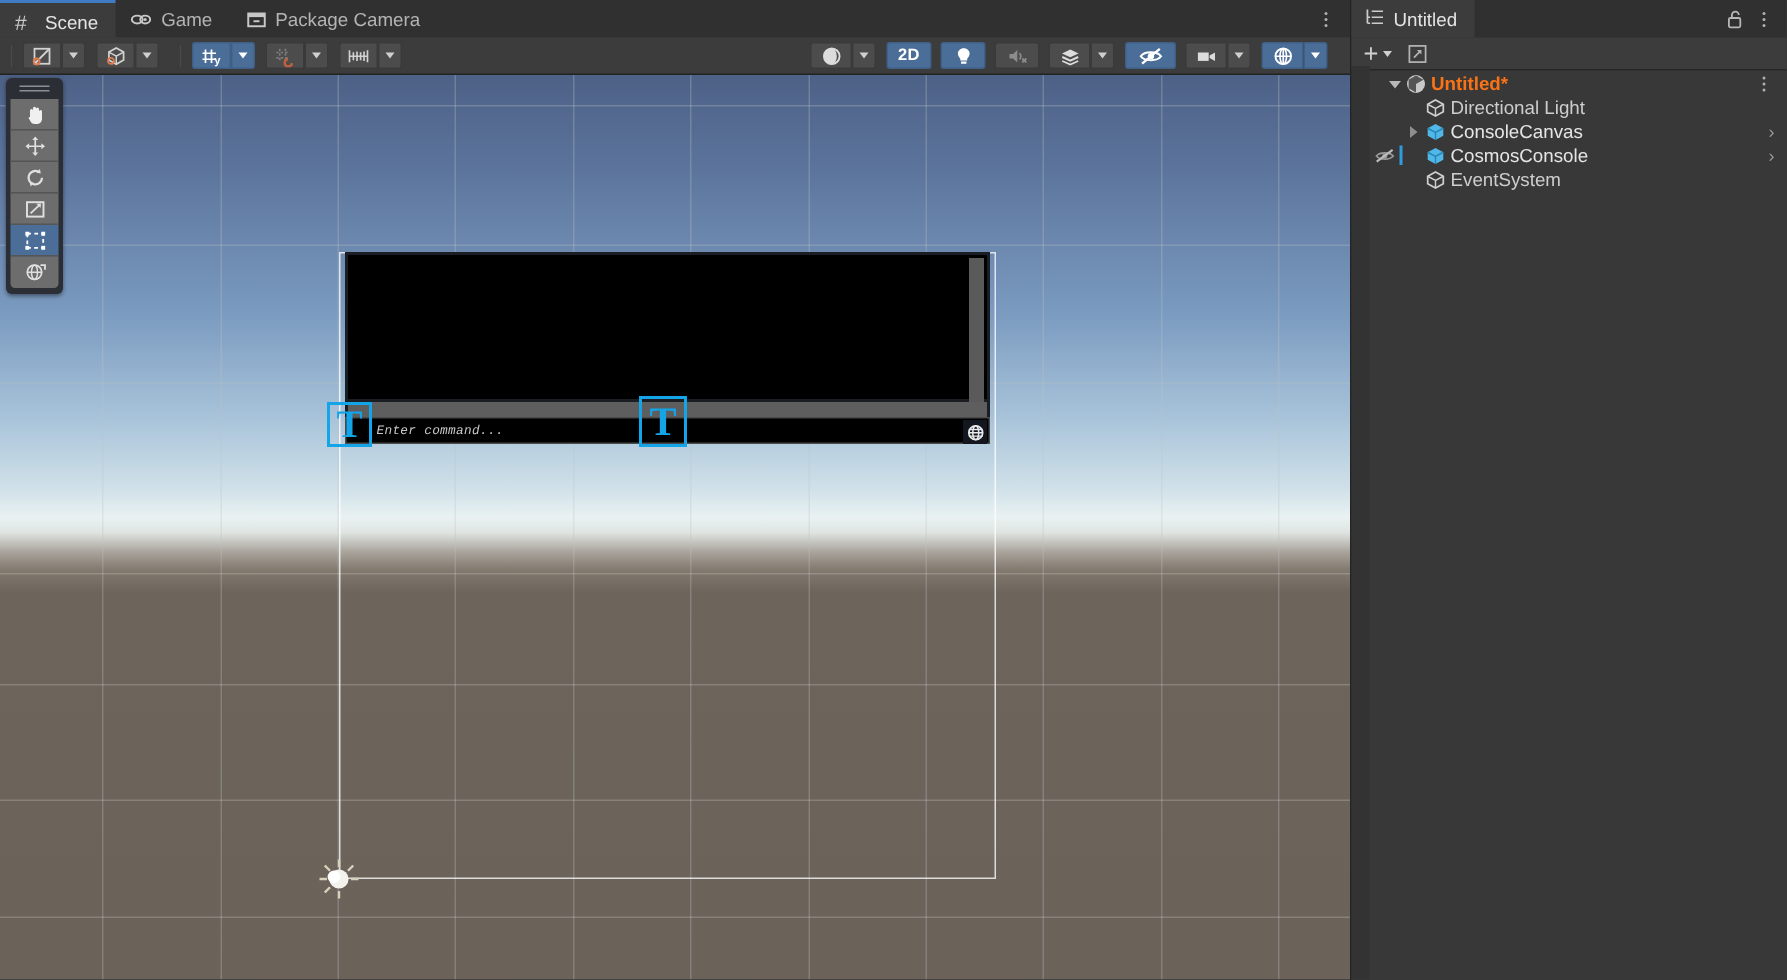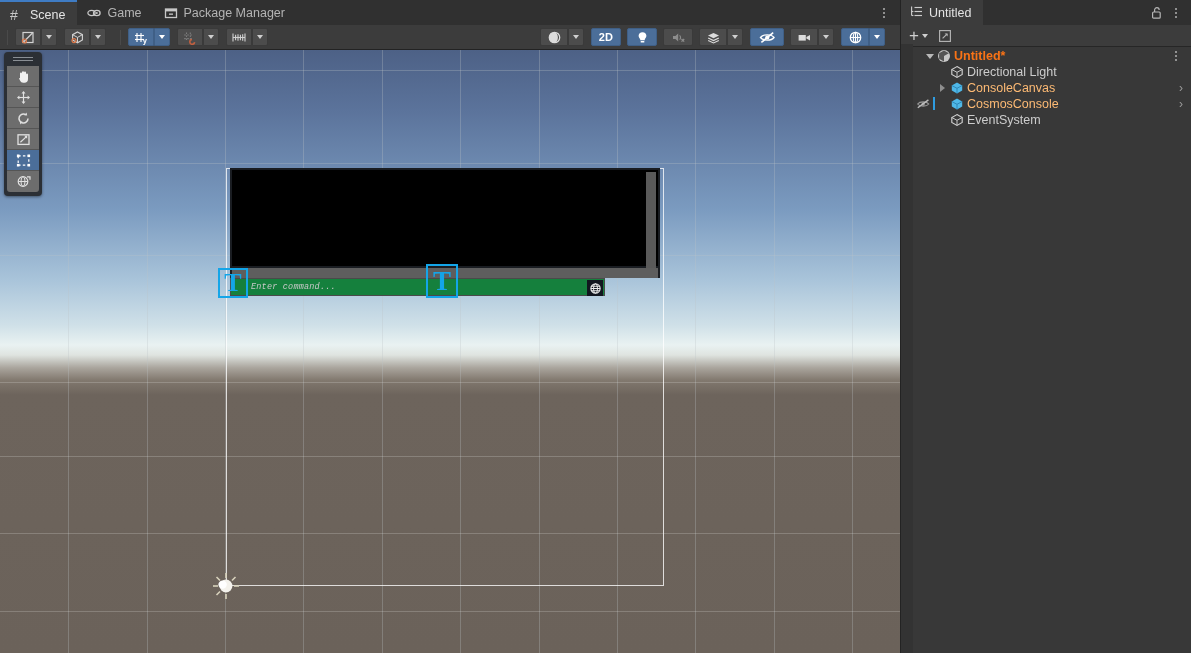--- a/index.html
+++ b/index.html
@@ -139,22 +139,22 @@
   }
   .console-scrollbar{
     position:absolute; right:2px; top:2px; width:10px; height:96px;
     background:#5a5a5a;
   }
   .console-hbar{
     position:absolute; left:0; top:100px; width:430px; height:10px;
     background:#5e5e5e; border-left:2px solid #1a1d22; border-right:2px solid #1a1d22;
   }
   .console-inputrow{
-    position:absolute; left:0; top:110px; width:375px; height:18px;
-    background:#15803d; border:1px solid #4a4a4a;
+    position:absolute; left:0; top:110px; width:430px; height:18px;
+    background:#000000; border:1px solid #4a4a4a;
     display:flex; align-items:center;
   }
   .console-placeholder{
     font-family:"Liberation Mono", monospace;
     font-size:8.5px; font-style:italic; color:#c9c9c9;
     padding-left:20px; letter-spacing:.2px;
   }
   .console-submit{
     position:absolute; right:1px; top:1px; width:16px;height:16px;
     background:#12161f; display:flex;align-items:center;justify-content:center;
@@ -209,21 +209,21 @@
     height:16px; display:flex; align-items:center; position:relative;
     font-size:12.5px; color:#cdcdcd; cursor:default; white-space:nowrap;
   }
   .h-row .twisty{
     width:13px; flex:0 0 13px; display:flex; align-items:center; justify-content:center;
   }
   .h-row .twisty .tri-d{ width:0;height:0;border-left:4px solid transparent;border-right:4px solid transparent;border-top:5px solid #b9b9b9;}
   .h-row .twisty .tri-r{ width:0;height:0;border-top:4px solid transparent;border-bottom:4px solid transparent;border-left:5px solid #8e8e8e;}
   .h-row .goicon{ width:16px; flex:0 0 16px; display:flex;align-items:center;justify-content:center;}
   .h-row .nm{ padding-left:2px; }
-  .h-row.prefab .nm{ color:#fdba74; }
+  .h-row.prefab .nm{ color:#e5e5e5; }
   .h-row .chev{ position:absolute; right:8px; color:#9a9a9a; font-size:12px; }
   .h-row .rowdots{ position:absolute; right:8px; width:14px;height:14px;
     display:flex;flex-direction:column;align-items:center;justify-content:center;gap:2px;}
   .h-row .rowdots i{width:2px;height:2px;background:#b0b0b0;border-radius:50%;display:block;}
   .h-row.scene-root{ color:#f97316; font-weight:bold; }
   .h-vis{ position:absolute; left:14px; top:1px; width:16px;height:14px;
     display:flex; align-items:center; justify-content:center;}
   .h-selbar{ position:absolute; left:32px; top:1px; width:2px; height:13px; background:#2f9ce0;}
   .h-gutter{ position:absolute; left:0; top:44px; width:12px; bottom:0; background:#333333;}
 </style>
@@ -248,21 +248,21 @@
       <span>Game</span>
     </div>
     <div class="tab">
       <span class="ticon ic-pkg">
         <svg width="14" height="14" viewBox="0 0 14 14">
             <rect x="1.5" y="3" width="11" height="8.5" fill="none" stroke="#c8c8c8" stroke-width="1.3"></rect>
             <rect x="1.5" y="3" width="11" height="2.4" fill="#c8c8c8"></rect>
             <rect x="5" y="7.5" width="4" height="1.3" fill="#c8c8c8"></rect>
           </svg>
       </span>
-      <span>Package Manager</span>
+      <span>Package Camera</span>
     </div>
     <div class="tab-menu-dots">
         <i></i>
         <i></i>
         <i></i>
       </div>
   </div>
 
   <div class="scene-toolbar">
     <div class="tb-sep"></div>

